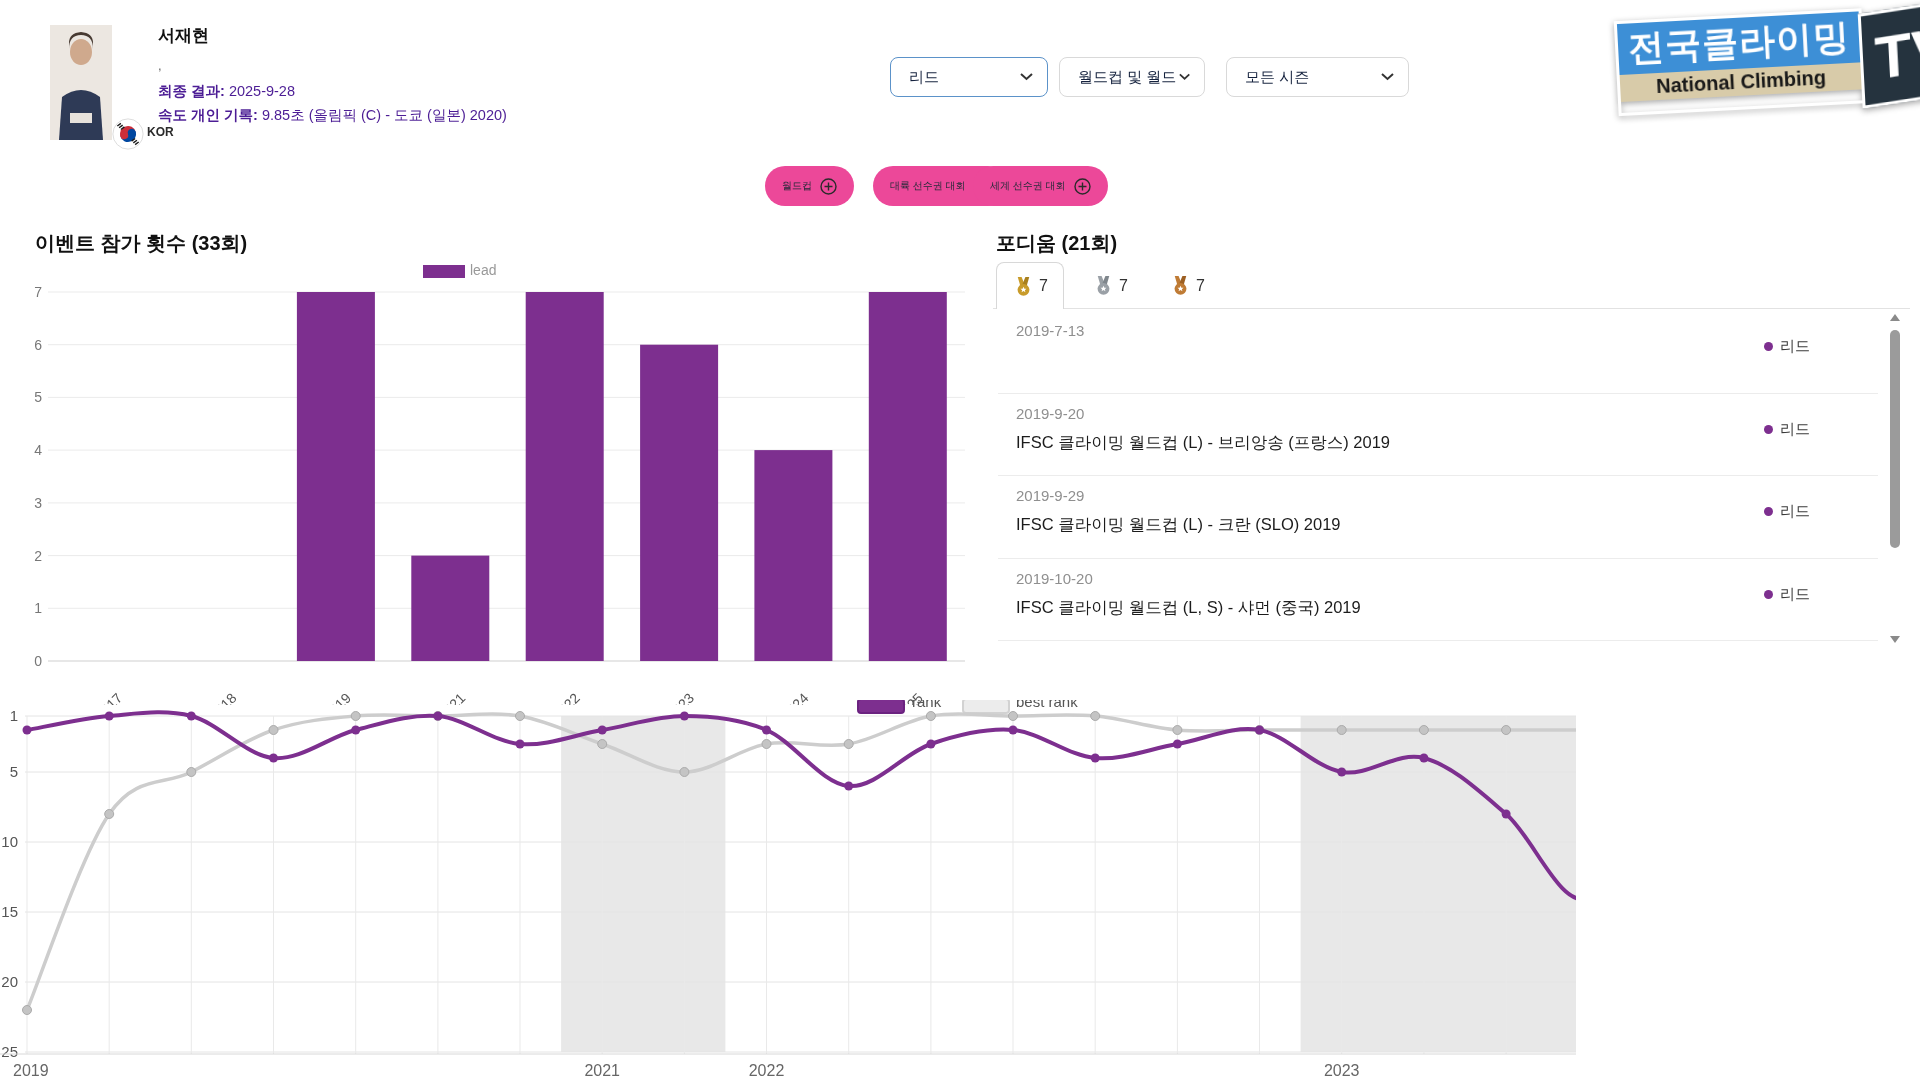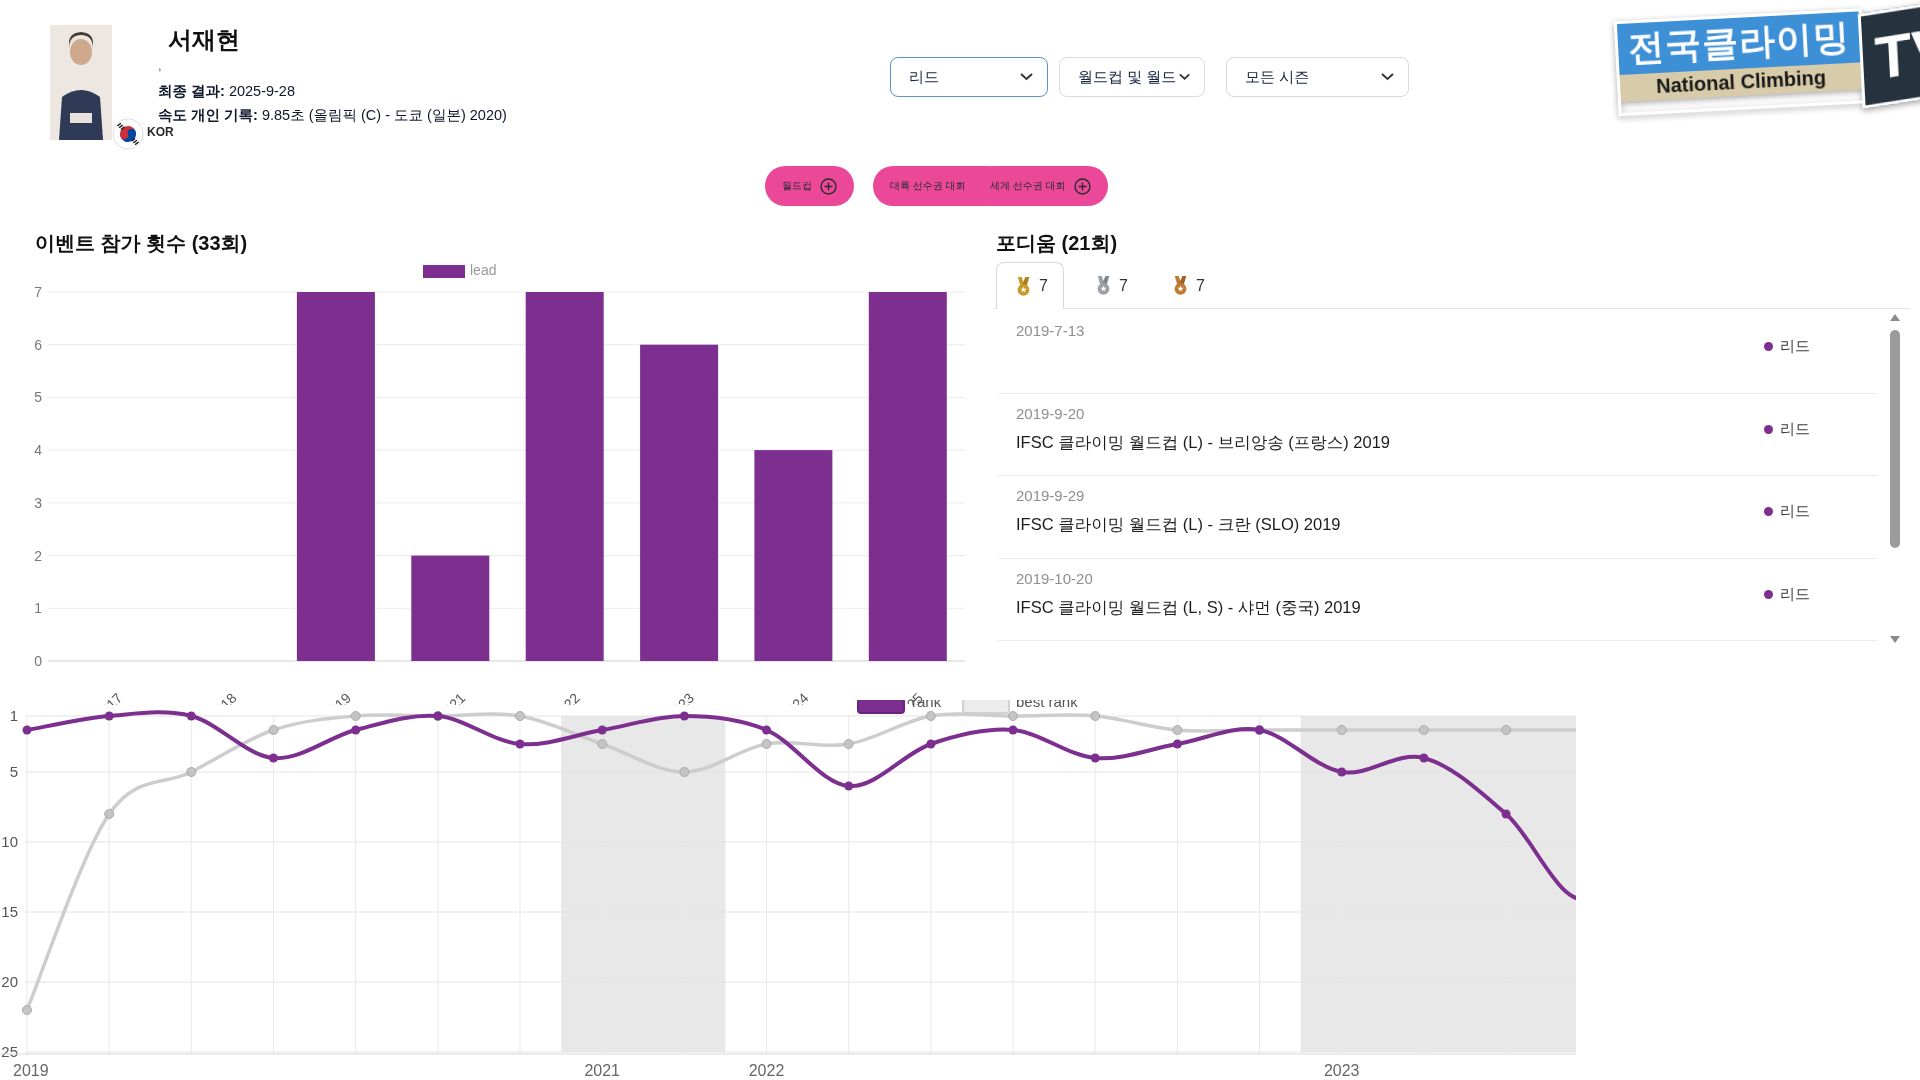--- a/index.html
+++ b/index.html
@@ -3,23 +3,23 @@
 <meta charset="utf-8">
 <style>
   html,body{margin:0;padding:0;background:#fff;}
   #page{position:relative;width:1920px;height:1080px;background:#fff;overflow:hidden;
         font-family:"Liberation Sans",sans-serif;color:#222;}
   .abs{position:absolute;}
   
   .photo{left:50px;top:25px;width:62px;height:115px;background:#ece7e1;overflow:hidden;}
   .flag{left:112px;top:118px;width:32px;height:32px;}
   .kor{left:147px;top:125px;font-size:12px;font-weight:800;color:#2b2b2b;}
-  .name{left:168px;top:24px;font-size:24px;font-weight:700;color:#111;}
+  .name{left:158px;top:24px;font-size:17px;font-weight:700;color:#111;}
   .subtitle{left:158px;top:58px;font-size:13px;color:#666;}
-  .inforow{left:158px;font-size:14.5px;color:#0f172a;}
+  .inforow{left:158px;font-size:14.5px;color:#4c1d95;}
   .inforow .b{font-weight:700;}
   .dd{position:absolute;top:57px;height:40px;background:#fff;border:1px solid #d9d9d9;border-radius:8px;
       display:flex;align-items:center;justify-content:space-between;padding:0 14px 0 18px;
       font-size:15px;color:#14213d;box-sizing:border-box;cursor:pointer;}
   .dd.first{border:1.5px solid #5b92c9;}
   .corner-text{left:1902px;top:18px;font-size:15px;color:#999;z-index:1;}
   
   .logo{left:1616px;top:12px;display:flex;align-items:stretch;transform:rotate(-3deg);z-index:2;
         filter:drop-shadow(0 2px 3px rgba(0,0,0,.35));}
   .logo-left{display:flex;flex-direction:column;border:3px solid #fff;}

